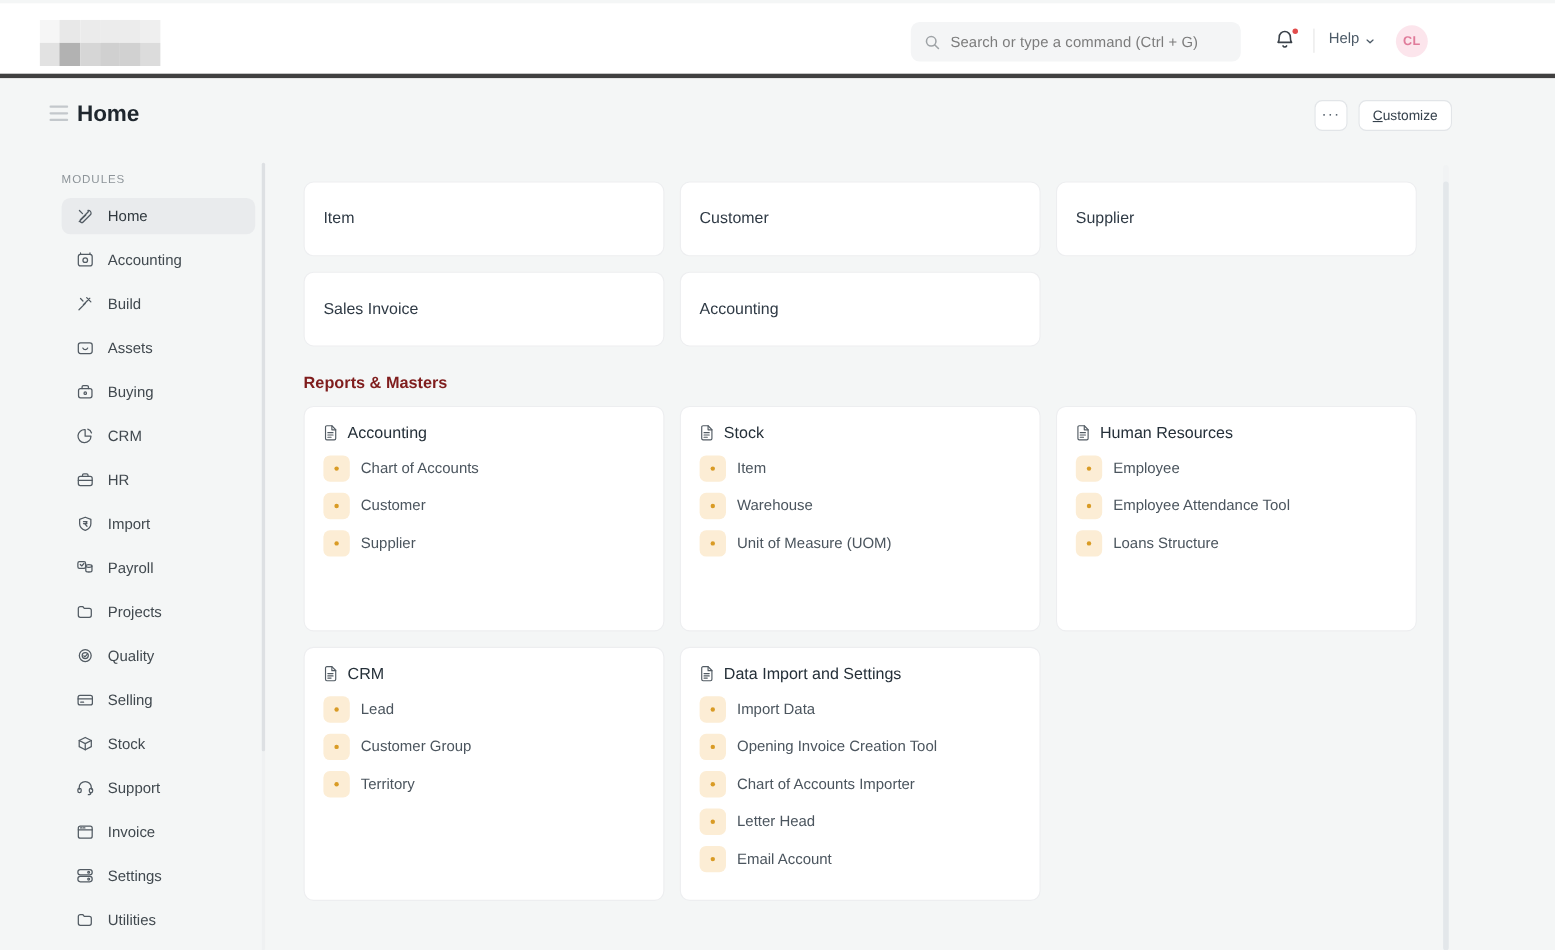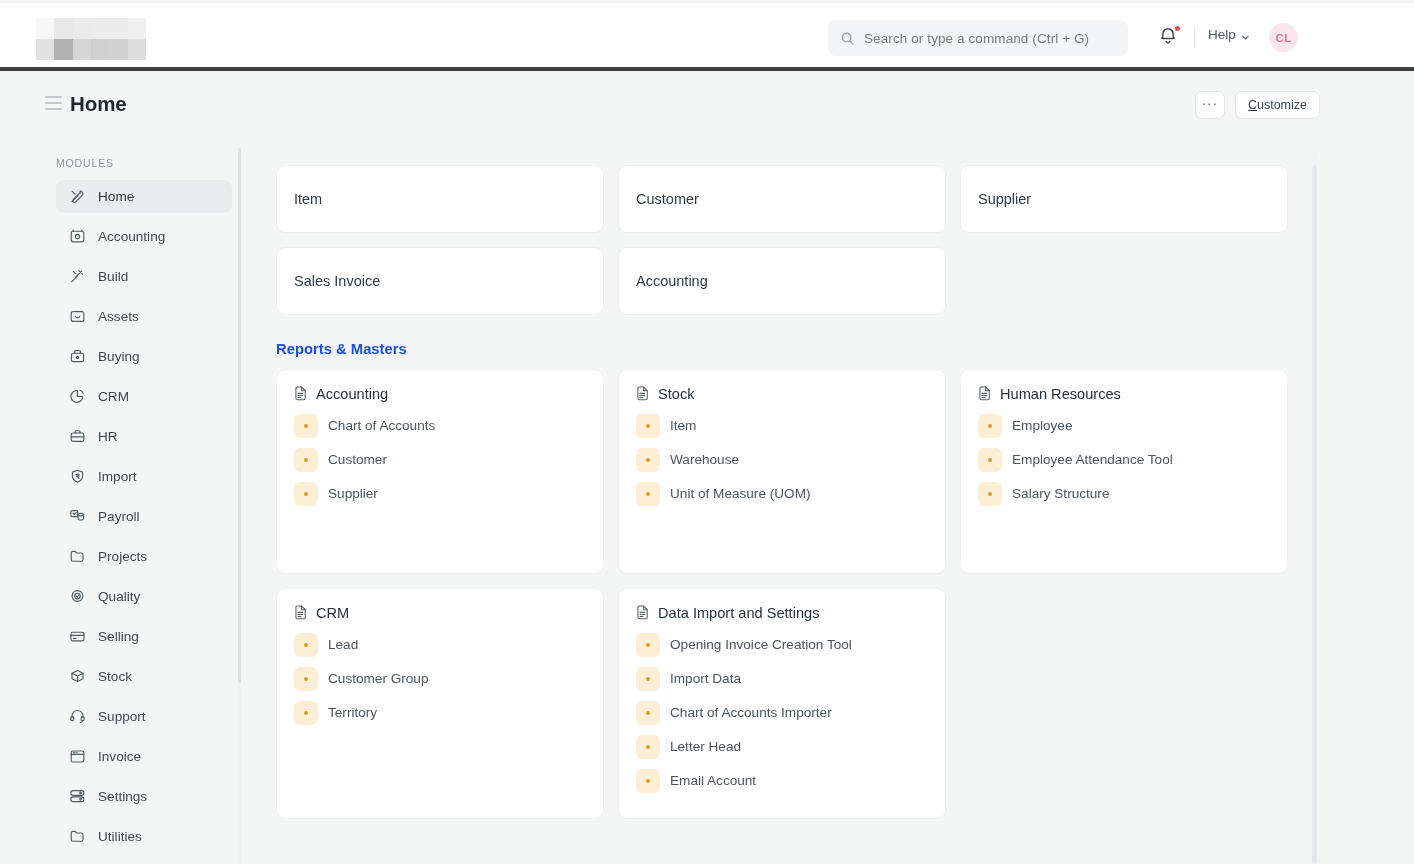--- a/index.html
+++ b/index.html
@@ -146,21 +146,21 @@
     gap: 14px; padding: 26px 0 0 14px;
   }
   .shortcut-card {
     height: 68px; background: #FFFFFF;
     border: 1px solid #EDEEF0; border-radius: 9px;
     display: flex; align-items: center; padding-left: 17px;
     font-size: 14.5px; color: #2F3A45; cursor: pointer;
   }
   .section-title {
     margin: 26px 0 12px 14px;
-    font-size: 14.8px; font-weight: 700; color: #1d4ed8;
+    font-size: 14.8px; font-weight: 700; color: #7f1d1d;
   }
   .report-card {
     min-height: 205px; background: #FFFFFF;
     border: 1px solid #EDEEF0; border-radius: 9px;
     padding: 16px 16px 16px 17px; cursor: default;
   }
   .rc-head {
     display: flex; align-items: center; gap: 8px; margin-bottom: 11px;
   }
   .rc-head .doc-ico { width: 14px; height: 16px; flex: 0 0 14px; color: #525B63; }
@@ -507,21 +507,21 @@
         <div class="rc-item">
           <span class="rc-badge">
             <i></i>
           </span>
           <span class="lbl">Employee Attendance Tool</span>
         </div>
         <div class="rc-item">
           <span class="rc-badge">
             <i></i>
           </span>
-          <span class="lbl">Salary Structure</span>
+          <span class="lbl">Loans Structure</span>
         </div>
       </div>
       <div class="report-card">
         <div class="rc-head">
           <span class="doc-ico"><svg viewBox="0 0 16 18" fill="none" stroke="currentColor" stroke-width="1.2" stroke-linecap="round" stroke-linejoin="round">
               <path d="M2.2 2.6a1.4 1.4 0 0 1 1.4-1.4h5.2l4 4v9.2a1.4 1.4 0 0 1-1.4 1.4H3.6a1.4 1.4 0 0 1-1.4-1.4Z"></path>
               <path d="M8.8 1.2v4.2h4"></path>
               <path d="M4.6 8.4h5.4M4.6 10.8h5.4M4.6 13.1h3.4"></path>
             </svg></span>
           <span class="rc-title">CRM</span>
@@ -551,27 +551,27 @@
               <path d="M2.2 2.6a1.4 1.4 0 0 1 1.4-1.4h5.2l4 4v9.2a1.4 1.4 0 0 1-1.4 1.4H3.6a1.4 1.4 0 0 1-1.4-1.4Z"></path>
               <path d="M8.8 1.2v4.2h4"></path>
               <path d="M4.6 8.4h5.4M4.6 10.8h5.4M4.6 13.1h3.4"></path>
             </svg></span>
           <span class="rc-title">Data Import and Settings</span>
         </div>
         <div class="rc-item">
           <span class="rc-badge">
             <i></i>
           </span>
+          <span class="lbl">Import Data</span>
+        </div>
+        <div class="rc-item">
+          <span class="rc-badge">
+            <i></i>
+          </span>
           <span class="lbl">Opening Invoice Creation Tool</span>
-        </div>
-        <div class="rc-item">
-          <span class="rc-badge">
-            <i></i>
-          </span>
-          <span class="lbl">Import Data</span>
         </div>
         <div class="rc-item">
           <span class="rc-badge">
             <i></i>
           </span>
           <span class="lbl">Chart of Accounts Importer</span>
         </div>
         <div class="rc-item">
           <span class="rc-badge">
             <i></i>

